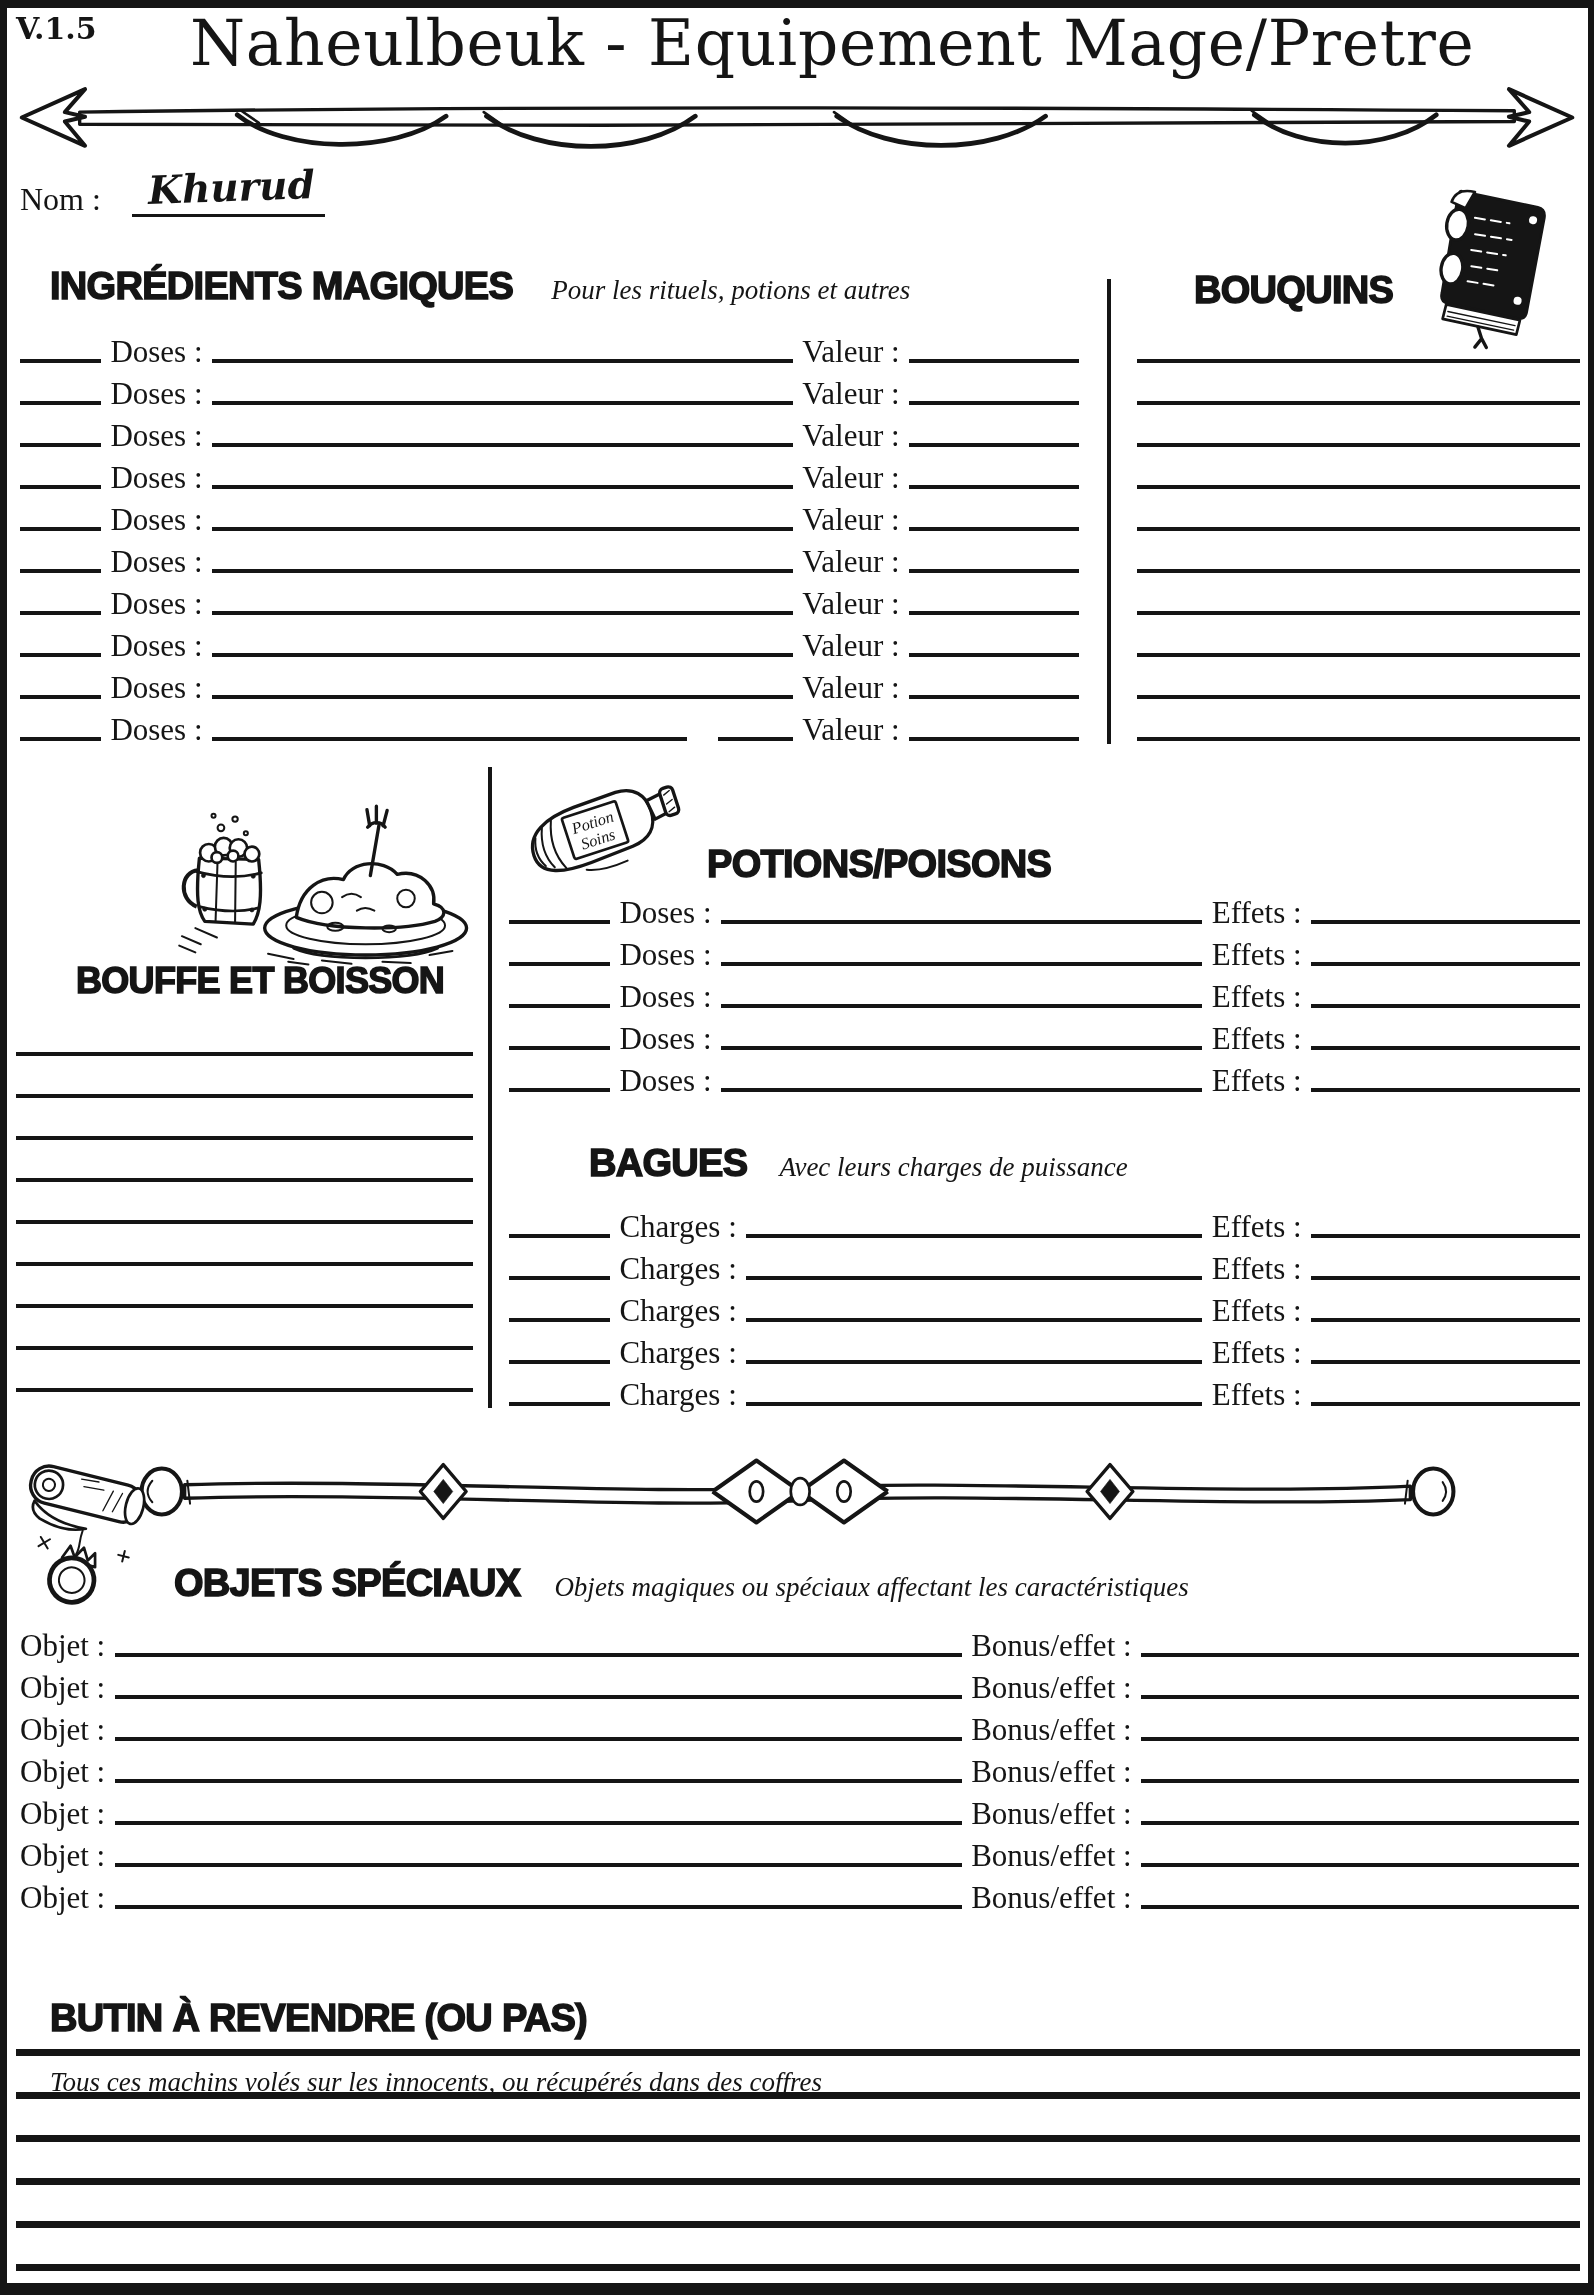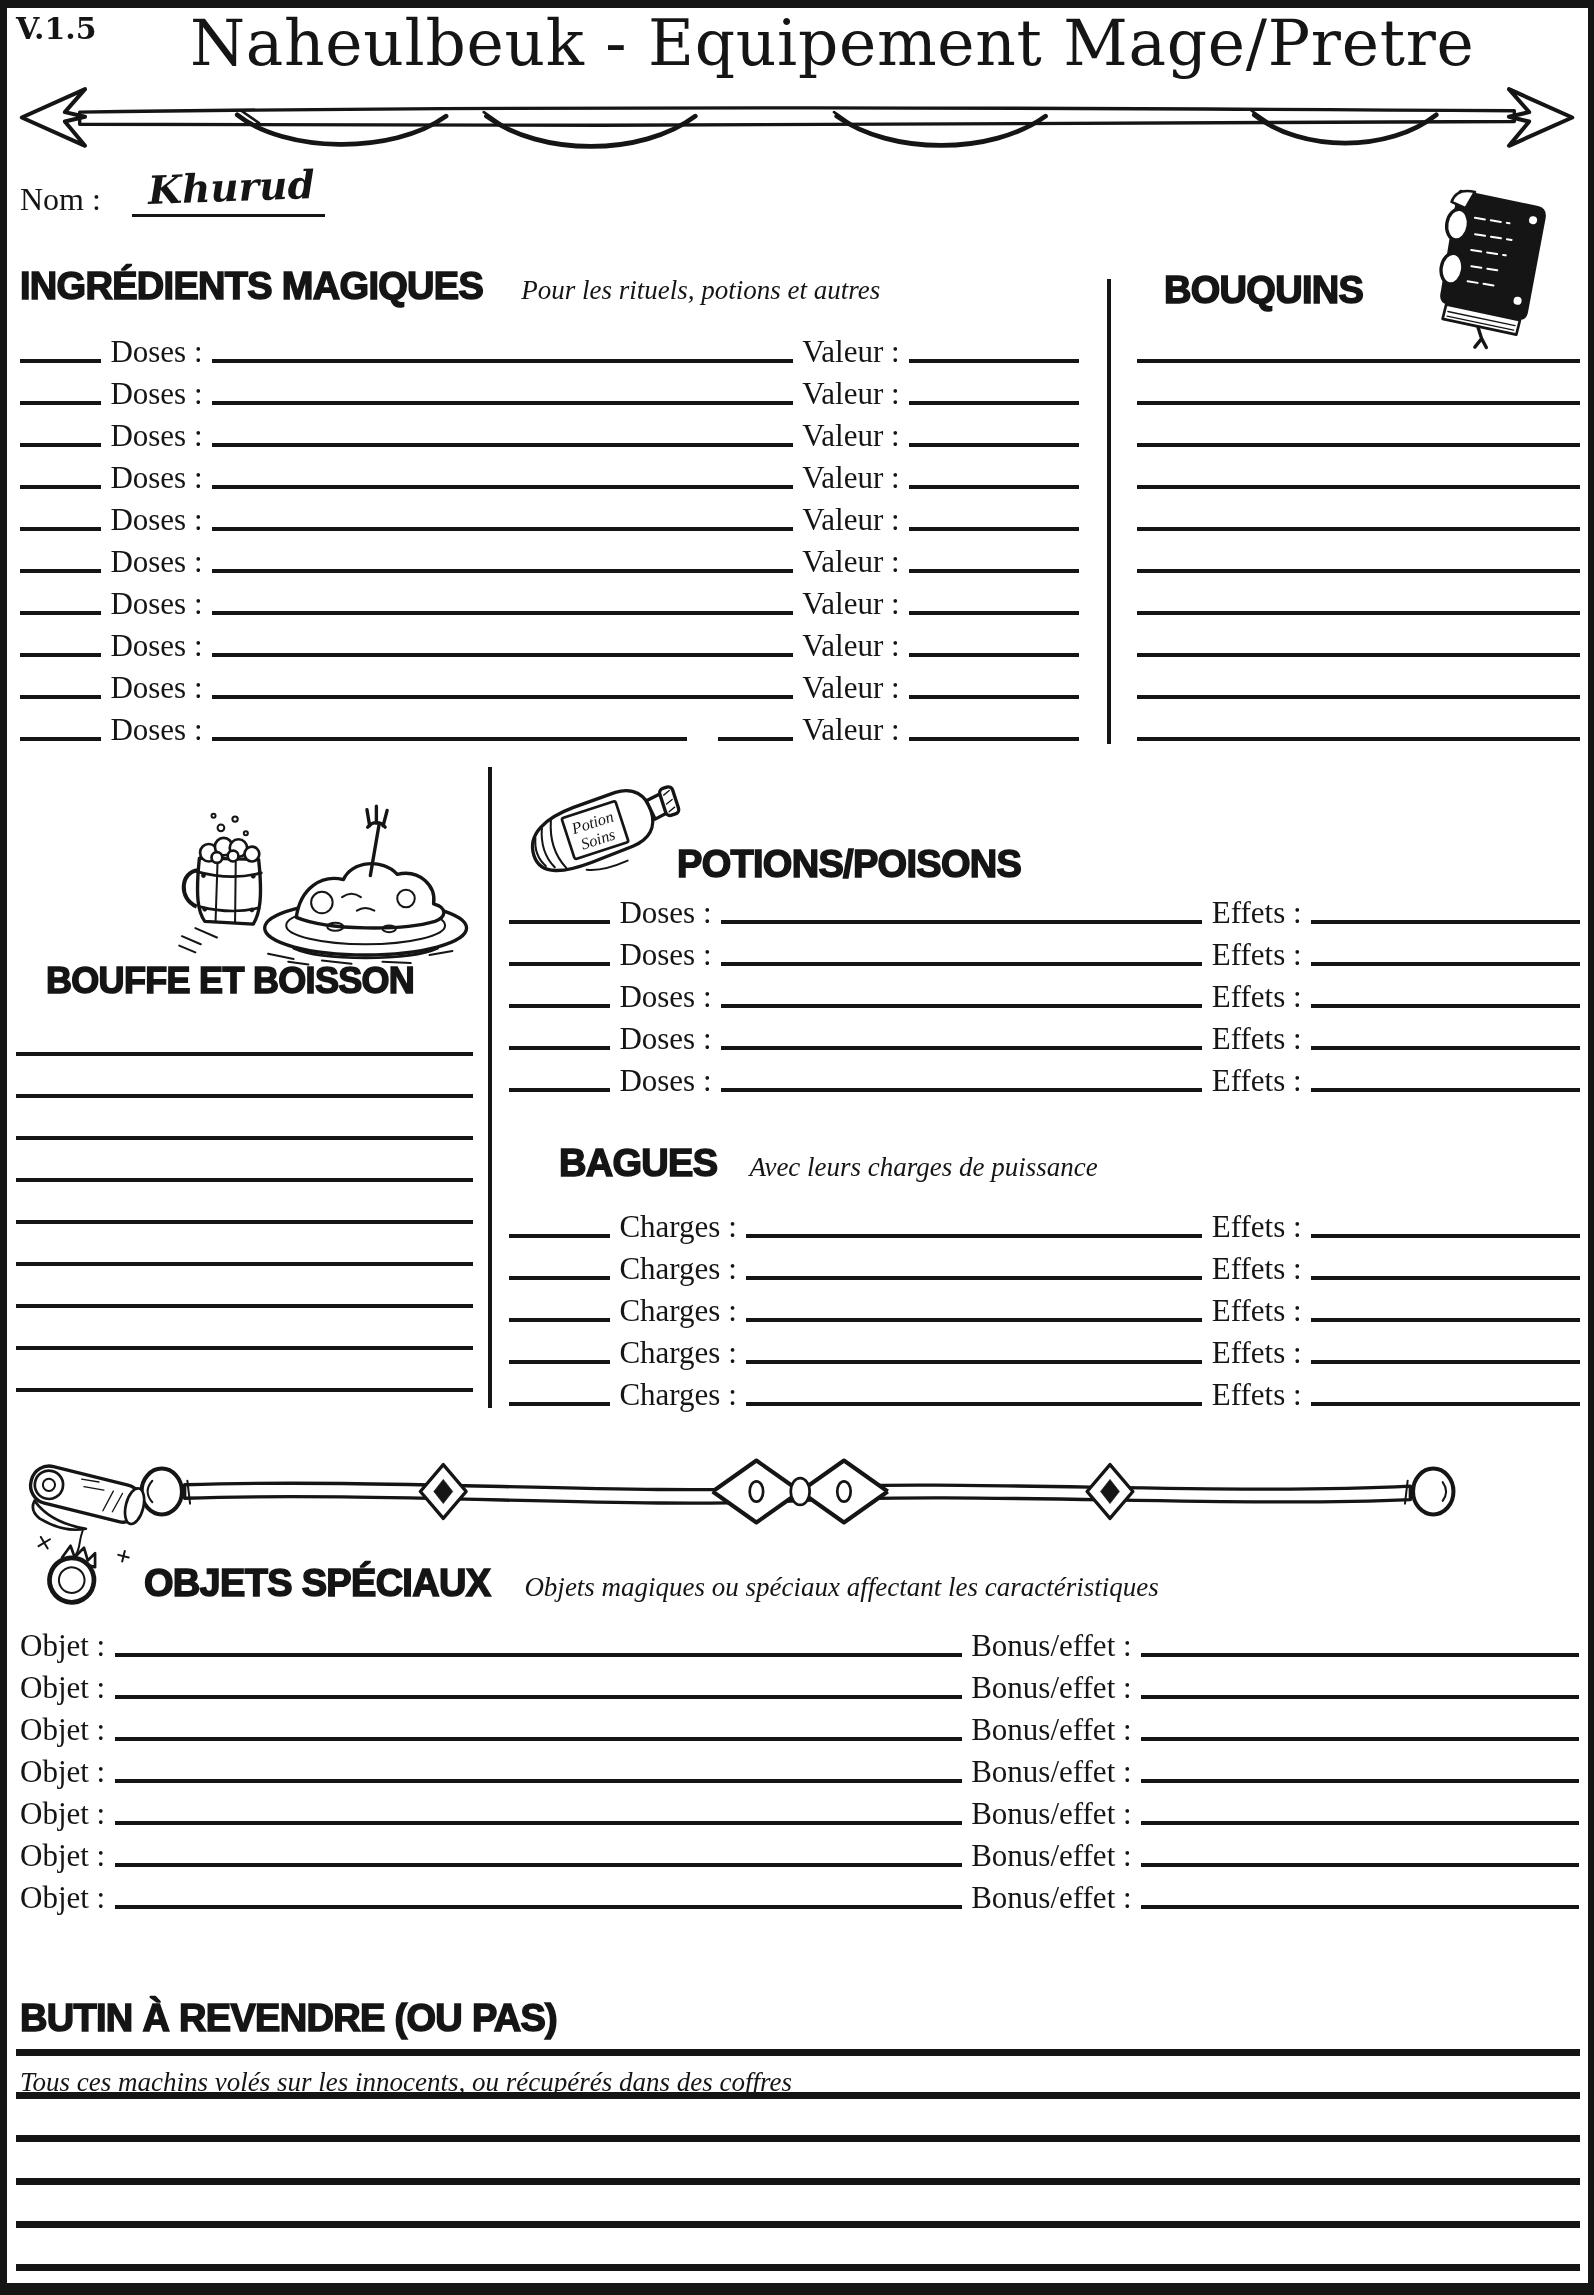--- a/index.html
+++ b/index.html
@@ -11,21 +11,21 @@
   .fr-top{left:0;top:0;width:1594px;height:8px;background:var(--ink);}
   .fr-left{left:0;top:0;width:6.7px;height:2295px;background:var(--ink);}
   .fr-right{left:1588px;top:0;width:6.7px;height:2295px;background:var(--ink);}
   .footerbar{left:0;top:2283px;width:1594px;height:12px;background:var(--ink);}
   
   .version{left:16px;top:10.8px;font:700 30px "DejaVu Serif",serif;}
   .title{left:88px;right:17.5px;top:6.7px;text-align:center;white-space:nowrap;
          font-family:"DejaVu Serif",serif;font-weight:400;font-size:63px;letter-spacing:0.7px;}
   
   .h1{font-family:"Liberation Sans",sans-serif;font-weight:700;font-size:38px;line-height:1;
-      letter-spacing:-0.7px;-webkit-text-stroke:1.5px var(--ink);white-space:nowrap;color:var(--ink);}
+      letter-spacing:-0.7px;-webkit-text-stroke:1.5px var(--ink);white-space:nowrap;color:var(--ink);margin-left:30px;}
   .sub{font:italic 27px/1.15 "Liberation Serif",serif;white-space:nowrap;color:var(--ink);}
   .hdr{display:flex;align-items:baseline;}
   .lblbig{font:32px/1 "Liberation Serif",serif;}
   .script{font:italic 700 39px/1 "DejaVu Serif",serif;transform:rotate(-2deg);}
   
   .wl{background:var(--ink);height:4px;flex:0 0 auto;display:block;}
   .frow{display:flex;align-items:flex-end;height:42px;}
   .frow .wl{margin-bottom:6px;}
   .frow .lbl{flex:0 0 auto;font:31px/1.05 "Liberation Serif",serif;margin:0 9.4px;white-space:nowrap;}
   .frow .lbl.first{margin-left:0;}

